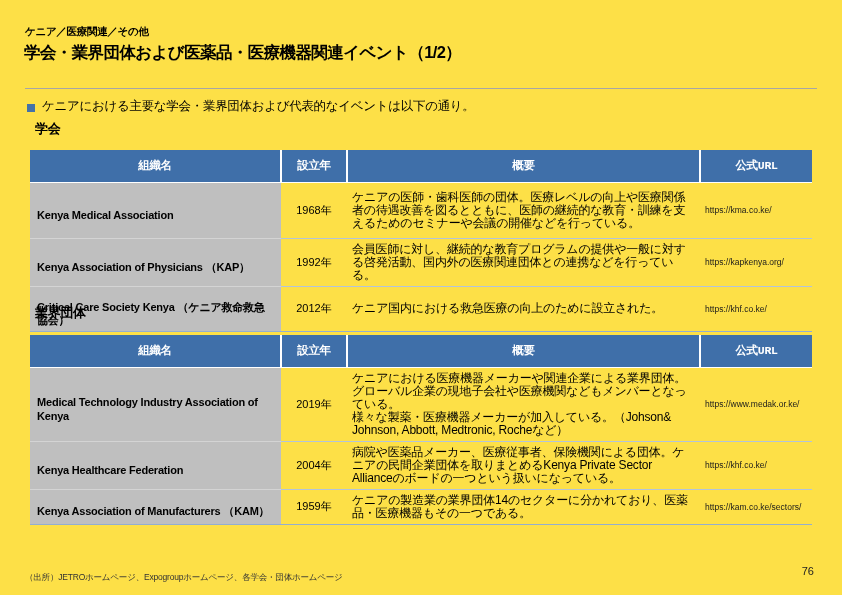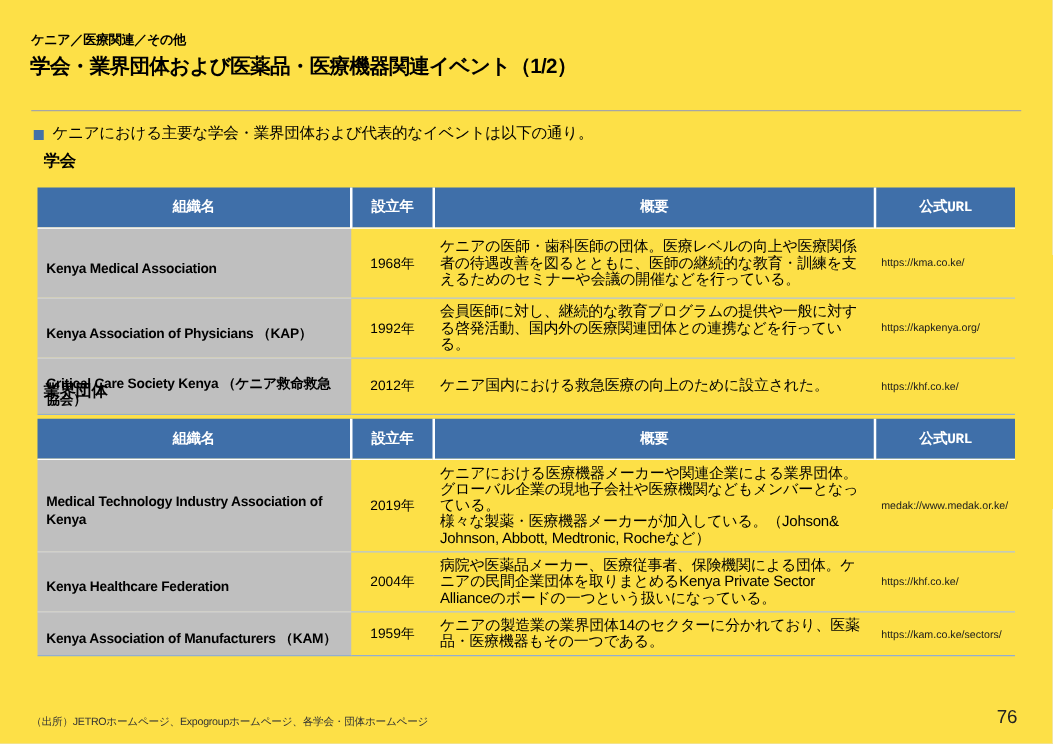--- a/index.html
+++ b/index.html
@@ -63,21 +63,21 @@
     white-space:pre-line; letter-spacing:-0.2px;margin-left:31px;
   }
   td.url{ font-size:8.5px; padding-left:5px; color:#1a1a1a; word-break:break-all; }
   tr.h56 td{ height:56px; } tr.h32 td{ height:32px; }
   tr.h72 td{ height:72px; } tr.h48 td{ height:48px; } tr.h34 td{ height:34px; }
   .footer-source{
     position:absolute; left:25px; top:572px; font-size:8.5px; color:#333;
     letter-spacing:-0.2px;
   }
   .page-number{
-    position:absolute; right:28px; top:565px; font-size:15px; color:#222;
+    position:absolute; right:28px; top:565px; font-size:11px; color:#222;
   }
 </style>
 </head>
 <body>
 
 <div class="slide">
 
   <div class="breadcrumb">ケニア／医療関連／その他</div>
   <h1 class="page-title">学会・業界団体および医薬品・医療機器関連イベント（1/2）</h1>
   <div class="title-rule"></div>
@@ -143,21 +143,21 @@
           <th>概要</th>
           <th>公式URL</th>
         </tr>
       </thead>
       <tbody>
         <tr class="h72">
           <td class="name">Medical Technology Industry Association of Kenya</td>
           <td class="year">2019年</td>
           <td class="ovw">ケニアにおける医療機器メーカーや関連企業による業界団体。グローバル企業の現地子会社や医療機関などもメンバーとなっている。
 様々な製薬・医療機器メーカーが加入している。（Johson&amp; Johnson, Abbott, Medtronic, Rocheなど）</td>
-          <td class="url">medak://www.medak.or.ke/</td>
+          <td class="url">https://www.medak.or.ke/</td>
         </tr>
         <tr class="h48">
           <td class="name">Kenya Healthcare Federation</td>
           <td class="year">2004年</td>
           <td class="ovw">病院や医薬品メーカー、医療従事者、保険機関による団体。ケニアの民間企業団体を取りまとめるKenya Private Sector Allianceのボードの一つという扱いになっている。</td>
           <td class="url">https://khf.co.ke/</td>
         </tr>
         <tr class="h34">
           <td class="name">Kenya Association of Manufacturers （KAM）</td>
           <td class="year">1959年</td>

